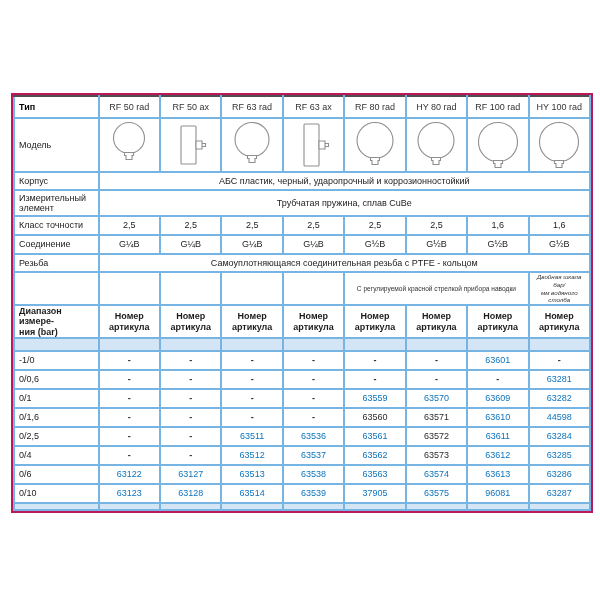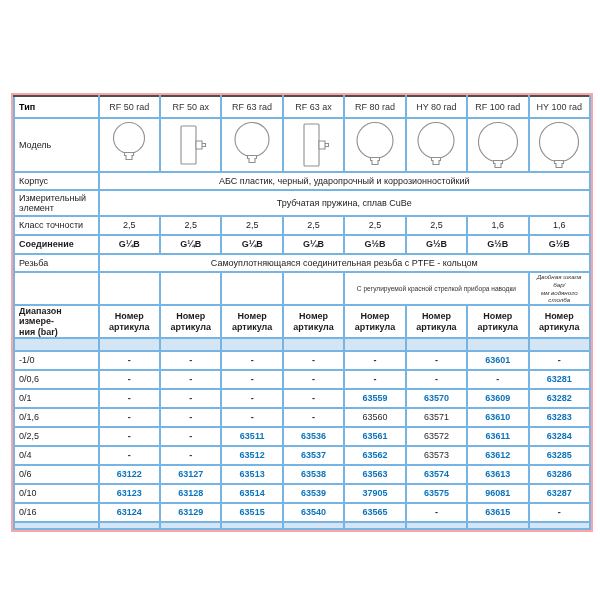--- a/index.html
+++ b/index.html
@@ -1,37 +1,37 @@
 <!DOCTYPE html>
 <html><head>
 <meta charset="utf-8">
 <style>
   html,body{margin:0;padding:0;background:#fff;}
   .page{position:relative;width:600px;height:600px;background:#fff;overflow:hidden;
         font-family:"Liberation Sans",sans-serif;}
-  .twrap{position:absolute;left:11px;top:93px;width:578px;border:2px solid #fca5a5;}
+  .twrap{position:absolute;left:11px;top:93px;width:578px;border:2px solid #be185d;}
   table{border-collapse:collapse;table-layout:fixed;width:100%;}
   td{border:2px solid #76b4e4;font-size:9px;color:#1c1c1c;text-align:center;
      vertical-align:middle;padding:0 1px;line-height:1.15;overflow:hidden;}
   td.lbl{text-align:left;padding-left:4px;}
   tr.r-type td{border-top:2px solid #4f4f4f;height:20px;color:#333;}
   tr.r-type td.lbl{font-weight:bold;color:#000;}
   tr.r-model td{height:52px;}
   tr.r-diam td{height:18px;}
   tr.r-body td{height:16px;}
   tr.r-elem td{height:24px;}
   tr.r-acc td{height:17px;}
-  tr.r-conn td{height:17px;font-weight:bold;}
+  tr.r-conn td{height:17px;}
   tr.r-thr td{height:16px;margin-top:8px;}
   tr.r-note td{height:22px;}
   tr.r-range td{height:28px;font-weight:bold;}
   tr.r-band td{height:11px;background:#d4e6f5;}
   tr.r-data td{height:17px;}
   tr.r-foot td{height:5px;background:#d4e6f5;}
-  .num{font-weight:bold;color:#0c74bc;margin-top:44px;}
+  .num{font-weight:normal;color:#0c74bc;margin-top:44px;}
   .numplain{font-weight:normal;color:#2b2b2b;}
   .dash{font-weight:bold;color:#2b2b2b;}
   .small{font-size:6.6px;color:#333;line-height:1.2;}
   .smallit{font-size:6.2px;color:#333;font-style:italic;line-height:1.25;}
   svg{display:block;margin:0 auto;}
 </style>
 </head>
 <body>
 
 <div class="page">
@@ -234,21 +234,21 @@
           </tr>
           <tr class="r-data">
             <td class="lbl">0/1,6</td>
             <td class="dash">-</td>
             <td class="dash">-</td>
             <td class="dash">-</td>
             <td class="dash">-</td>
             <td class="numplain">63560</td>
             <td class="numplain">63571</td>
             <td class="num">63610</td>
-            <td class="num">63283</td>
+            <td class="num">44598</td>
           </tr>
           <tr class="r-data">
             <td class="lbl">0/2,5</td>
             <td class="dash">-</td>
             <td class="dash">-</td>
             <td class="num">63511</td>
             <td class="num">63536</td>
             <td class="num">63561</td>
             <td class="numplain">63572</td>
             <td class="num">63611</td>
@@ -280,31 +280,20 @@
             <td class="lbl">0/10</td>
             <td class="num">63123</td>
             <td class="num">63128</td>
             <td class="num">63514</td>
             <td class="num">63539</td>
             <td class="num">37905</td>
             <td class="num">63575</td>
             <td class="num">96081</td>
             <td class="num">63287</td>
           </tr>
-          <tr class="r-data">
-            <td class="lbl">0/16</td>
-            <td class="num">63124</td>
-            <td class="num">63129</td>
-            <td class="num">63515</td>
-            <td class="num">63540</td>
-            <td class="num">63565</td>
-            <td class="dash">-</td>
-            <td class="num">63615</td>
-            <td class="dash">-</td>
-          </tr>
           <tr class="r-foot">
             <td></td>
             <td></td>
             <td></td>
             <td></td>
             <td></td>
             <td></td>
             <td></td>
             <td></td>
             <td></td>

